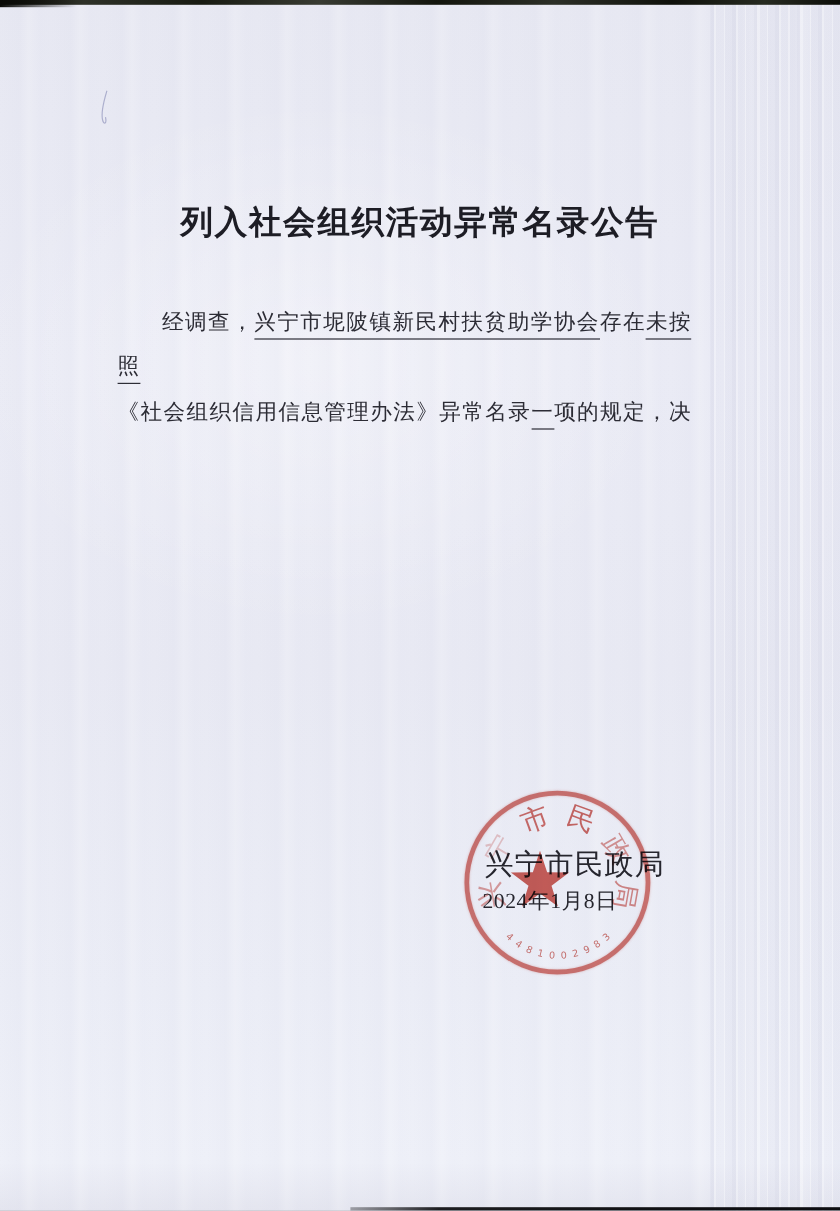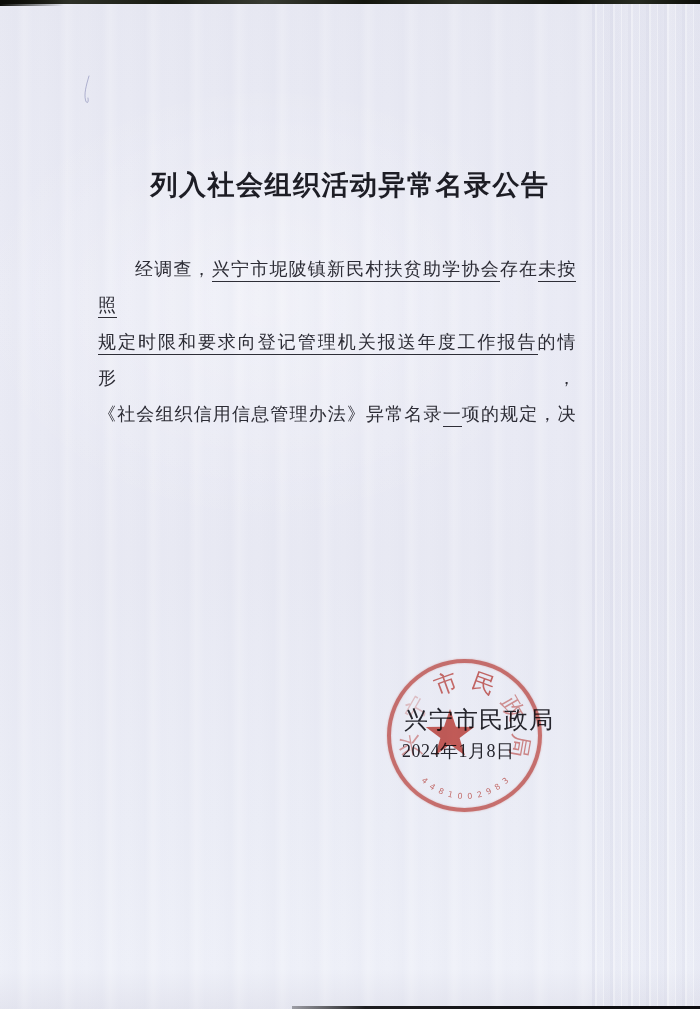--- a/index.html
+++ b/index.html
@@ -52,21 +52,21 @@
   }
   
   .doc-body{
     position:absolute;left:98px;top:251px;width:478px;
     font-size:18px;line-height:36.3px;
     color:#2c2c35;letter-spacing:0.5px;
   }
   .doc-body .line{text-align:justify;}
   .doc-body .line.just{text-align-last:justify;}
   .doc-body .line.indent{text-indent:37px;}
-  .doc-body .u{border-bottom:1px solid #2e2e37;padding-bottom:2px;}
+  .doc-body .u{border-bottom:1px solid #2e2e37;padding-bottom:2px;font-family:Liberation Mono, monospace;}
   
   .sig-issuer{
     position:absolute;left:404px;top:704px;
     font-size:24px;letter-spacing:1px;color:#26262e;
   }
   .sig-date{
     position:absolute;left:402px;top:739px;
     font-size:18px;letter-spacing:0.5px;color:#26262e;font-family:Liberation Serif, serif;
   }
   
@@ -111,21 +111,20 @@
   <div class="streaks-right"></div>
 
   <svg class="scratch" width="20" height="36" viewBox="0 0 20 36">
     <path d="M11 2 C 8 12, 6 20, 7.5 26 C 8.5 30, 11 29.5, 10 24" fill="none" stroke="rgba(100,105,160,0.45)" stroke-width="1" stroke-linecap="round"></path>
   </svg>
 
   <div class="doc-title">列入社会组织活动异常名录公告</div>
 
   <div class="doc-body">
       <div class="line indent just"><span>经调查，</span><span class="u">兴宁市坭陂镇新民村扶贫助学协会</span><span>存在</span><span class="u">未按照</span></div>
-      <div class="line just"><span class="u">规定时限和要求向登记管理机关报送年度工作报告</span><span>的情形，</span></div>
       <div class="line just"><span>《社会组织信用信息管理办法》异常名录</span><span class="u">一</span><span>项的规定，决</span></div>
     </div>
 
   <div class="sig-issuer">兴宁市民政局</div>
   <div class="sig-date">2024年1月8日</div>
 
   <div class="seal">
     <div class="seal-ring"></div>
     <div class="seal-arc">
         <span class="seal-char" style="--a: -100deg;">兴</span>

